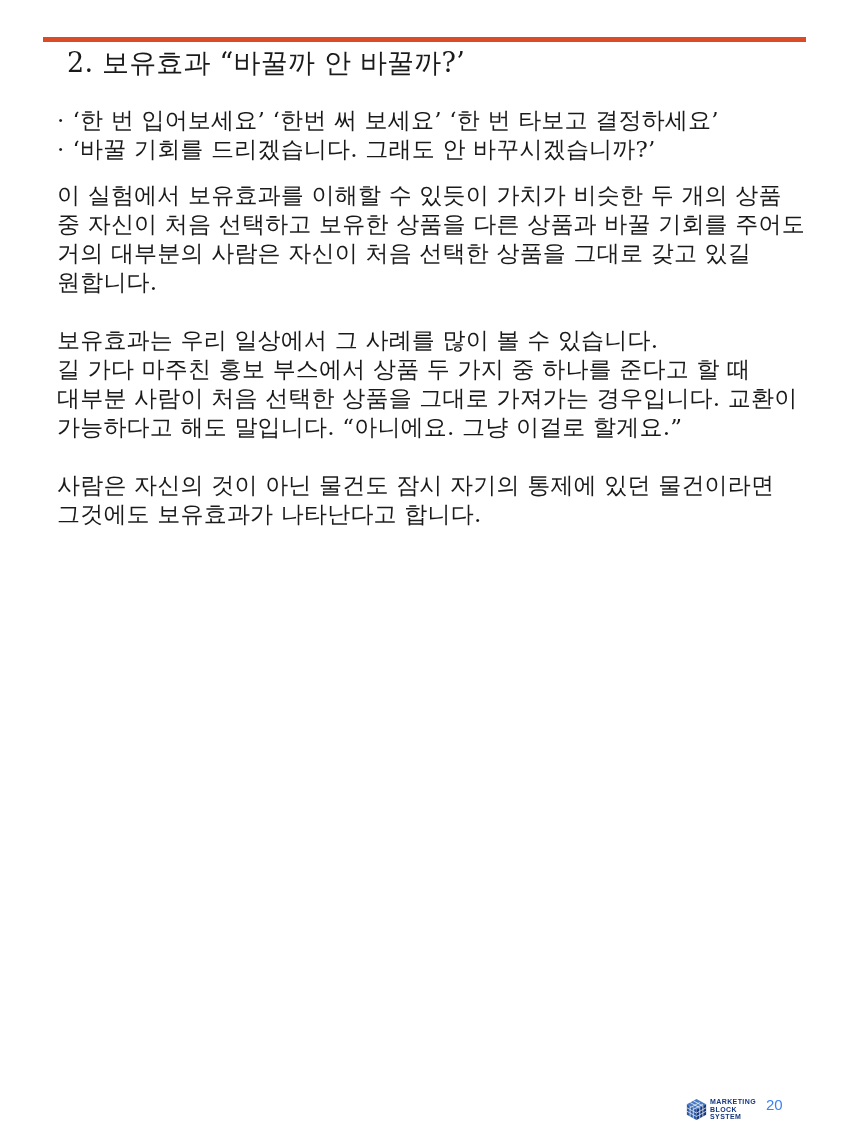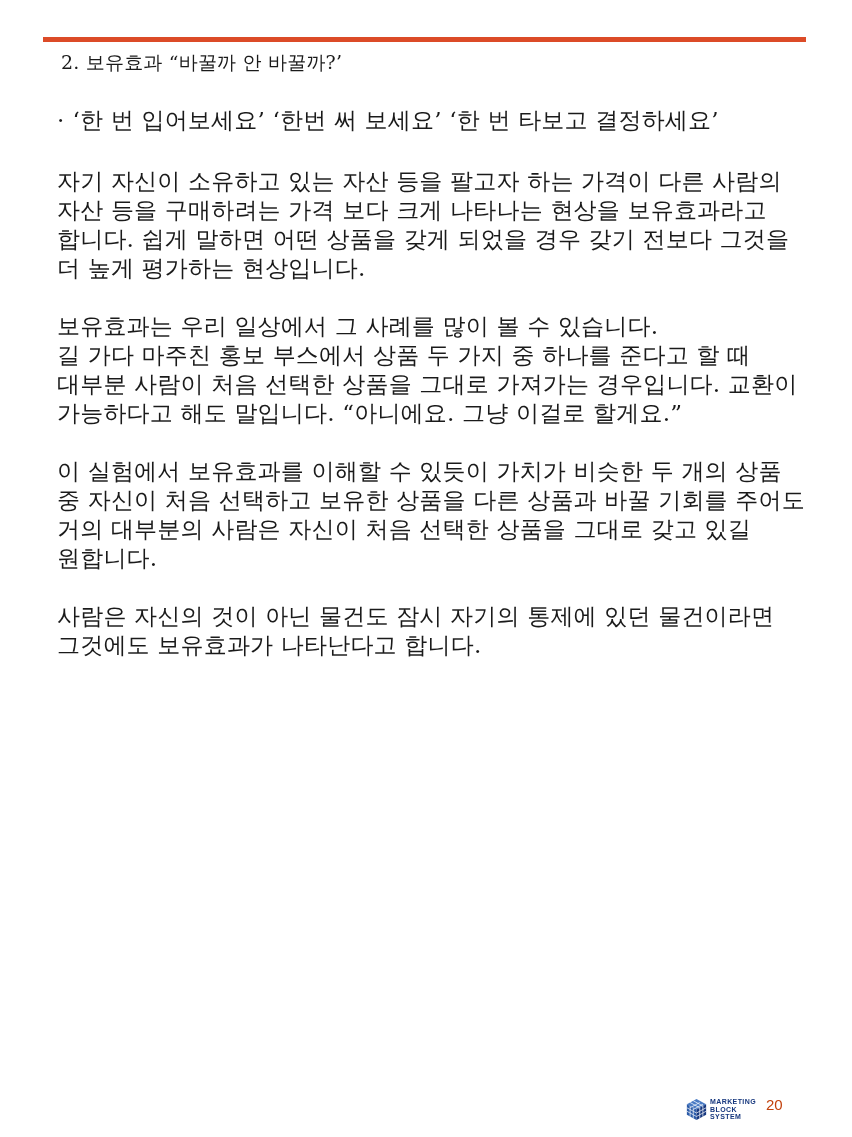--- a/index.html
+++ b/index.html
@@ -26,28 +26,28 @@
   .content {
     position: absolute;
     left: 57px;
     top: 48px;
     width: 748px;
     font-size: 23px;
     line-height: 29px;
     letter-spacing: 0.2px;
   }
   .content h1 {
-    font-size: 19px;
+    font-size: 27px;
     font-weight: normal;
-    margin: 0 0 29px 4px;
+    margin: 0 0 29px 10px;
     line-height: 29px;
   }
   ul.quote-list {
     list-style: none;
-    margin: 0 0 32px 0;
+    margin: 0 0 17px 0;
     padding: 0;
   }
   ul.quote-list li {
     line-height: 29px;
   }
   .bullet-marker {
     display: inline-block;
     margin-right: 8px;
   }
   .content p {
@@ -87,49 +87,48 @@
     line-height: 7.5px;
     letter-spacing: 0.4px;
     color: #16377e;
   }
   .page-number {
     position: absolute;
     left: 766px;
     top: 2px;
     font-family: "Liberation Sans", sans-serif;
     font-size: 15px;
-    color: #c2410c;
+    color: #3b82f6;
   }
 </style>
 </head>
 <body>
 
 <div class="top-rule"></div>
 
 <div class="content">
   <h1>2. 보유효과 “바꿀까 안 바꿀까?’</h1>
 
   <ul class="quote-list">
     <li>
       <span class="bullet-marker">·</span><span>‘한 번 입어보세요’ ‘한번 써 보세요’ ‘한 번 타보고 결정하세요’</span>
     </li>
+    <li>
+      <span class="bullet-marker">·</span><span>‘바꿀 기회를 드리겠습니다. 그래도 안 바꾸시겠습니까?’</span>
+    </li>
   </ul>
 
-  <p>자기 자신이 소유하고 있는 자산 등을 팔고자 하는 가격이 다른 사람의
-자산 등을 구매하려는 가격 보다 크게 나타나는 현상을 보유효과라고
-합니다. 쉽게 말하면 어떤 상품을 갖게 되었을 경우 갖기 전보다 그것을
-더 높게 평가하는 현상입니다.</p>
+  <p>이 실험에서 보유효과를 이해할 수 있듯이 가치가 비슷한 두 개의 상품
+중 자신이 처음 선택하고 보유한 상품을 다른 상품과 바꿀 기회를 주어도
+거의 대부분의 사람은 자신이 처음 선택한 상품을 그대로 갖고 있길
+원합니다.</p>
   <p>보유효과는 우리 일상에서 그 사례를 많이 볼 수 있습니다.
 길 가다 마주친 홍보 부스에서 상품 두 가지 중 하나를 준다고 할 때
 대부분 사람이 처음 선택한 상품을 그대로 가져가는 경우입니다. 교환이
 가능하다고 해도 말입니다. “아니에요. 그냥 이걸로 할게요.”</p>
-  <p>이 실험에서 보유효과를 이해할 수 있듯이 가치가 비슷한 두 개의 상품
-중 자신이 처음 선택하고 보유한 상품을 다른 상품과 바꿀 기회를 주어도
-거의 대부분의 사람은 자신이 처음 선택한 상품을 그대로 갖고 있길
-원합니다.</p>
   <p>사람은 자신의 것이 아닌 물건도 잠시 자기의 통제에 있던 물건이라면
 그것에도 보유효과가 나타난다고 합니다.</p>
 </div>
 
 <div class="footer">
   <div class="logo">
     <svg class="logo-cube" viewBox="0 0 24 26" xmlns="http://www.w3.org/2000/svg">
       <polygon points="12,1 23,7 12,13 1,7" fill="#4a7bc4"></polygon>
       <polygon points="1,7 12,13 12,25 1,19" fill="#2b5ba8"></polygon>
       <polygon points="12,13 23,7 23,19 12,25" fill="#16377e"></polygon>

